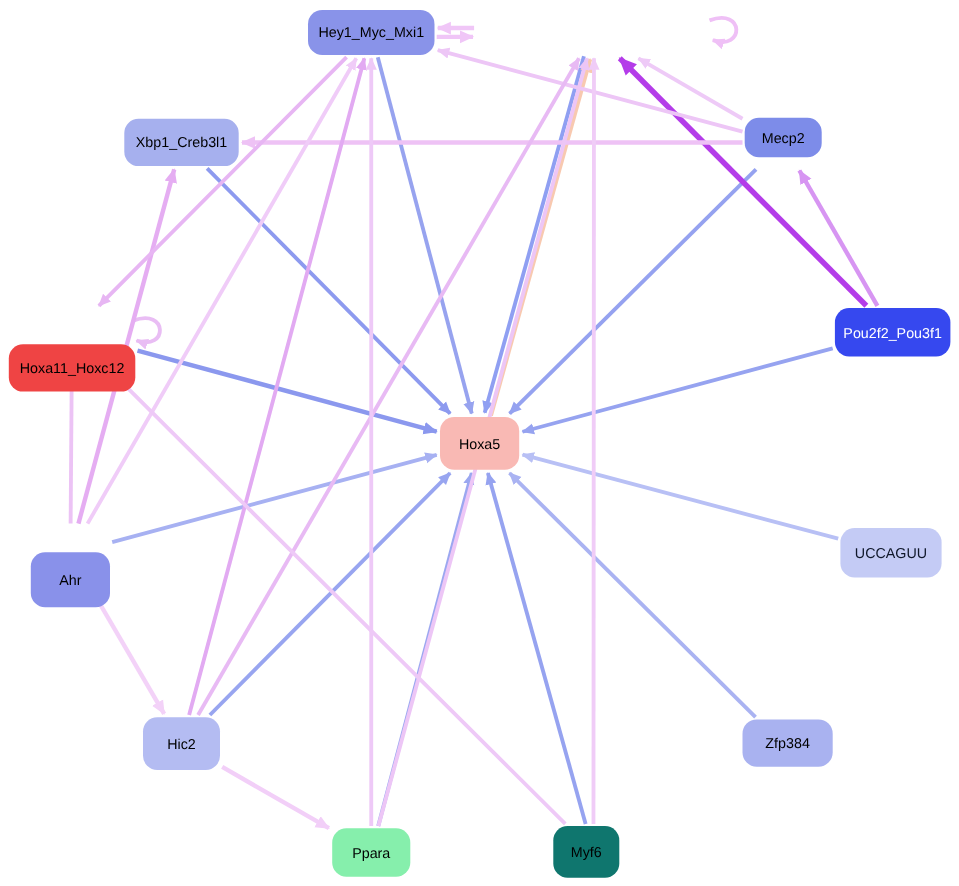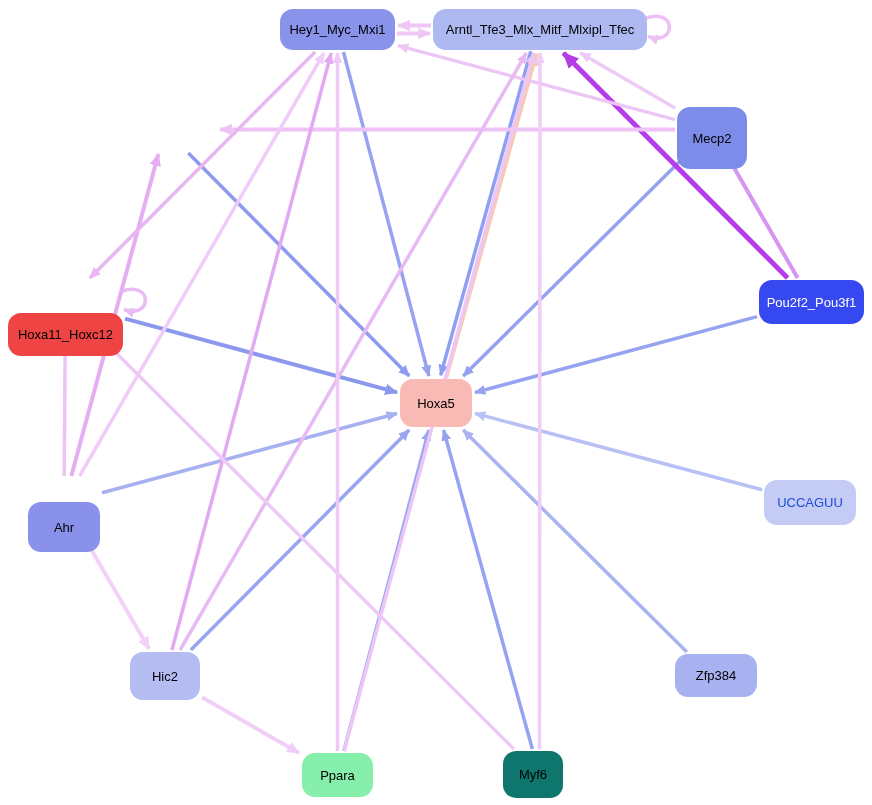--- a/index.html
+++ b/index.html
@@ -149,34 +149,34 @@
       <line x1="180.0812064965197" y1="650" x2="526.368909512761" y2="53" stroke="#e8baf4" stroke-width="3.5" stroke-linecap="butt" marker-end="url(#m26)"></line>
       <line x1="337.5" y1="751" x2="337.5" y2="53" stroke="#eec9f7" stroke-width="3.5" stroke-linecap="butt" marker-end="url(#m27)"></line>
       <line x1="344.01911468812875" y1="751" x2="533.6167002012072" y2="53" stroke="#edc6f6" stroke-width="3.5" stroke-linecap="butt" marker-end="url(#m18)"></line>
       <line x1="539.5171140939598" y1="749" x2="539.9842281879195" y2="53" stroke="#f0ccf7" stroke-width="3.5" stroke-linecap="butt" marker-end="url(#m28)"></line>
       <line x1="513.8919491525423" y1="749" x2="90.10381355932203" y2="327" stroke="#eec9f7" stroke-width="3.5" stroke-linecap="butt" marker-end="url(#m27)"></line>
       <line x1="315.0824175824176" y1="52" x2="89.91025641025641" y2="278" stroke="#e7b6f3" stroke-width="3.5" stroke-linecap="butt" marker-end="url(#m29)"></line>
     </svg>
 
   <div class="node" style="left: 280px; top: 9px; width: 115px; height: 41px; background-color: rgb(137, 147, 233); color: rgb(0, 0, 0);">Hey1_Myc_Mxi1</div>
 
-  <div class="node" style="left: 433px; top: 9px; width: 214px; height: 41px; background-color: rgb(174, 184, 241); color: rgb(0, 0, 0);">Arntl_Tfe3_Mlx_Mitf_Mlxipl_Tfec</div>
 
+  <div class="node" style="left: 113px; top: 108px; width: 104px; height: 43px; background-color: rgb(166, 176, 238); color: rgb(0, 0, 0);">Xbp1_Creb3l1</div>
 
-  <div class="node" style="left: 677px; top: 107px; width: 70px; height: 62px; background-color: rgb(125, 140, 233); color: rgb(0, 0, 0);">Mecp2</div>
+  <div class="node" style="left: 677px; top: 107px; width: 70px; height: 36px; background-color: rgb(125, 140, 233); color: rgb(0, 0, 0);">Mecp2</div>
 
   <div class="node" style="left: 8px; top: 281px; width: 115px; height: 43px; background-color: #ef4444; color: rgb(0, 0, 0); margin-top: 32px;">Hoxa11_Hoxc12</div>
 
   <div class="node" style="left: 759px; top: 280px; width: 105px; height: 44px; background-color: rgb(54, 72, 239); color: rgb(255, 255, 255);">Pou2f2_Pou3f1</div>
 
   <div class="node" style="left: 400px; top: 379px; width: 72px; height: 48px; background-color: rgb(249, 185, 180); color: rgb(0, 0, 0);">Hoxa5</div>
 
   <div class="node" style="left: 28px; top: 478px; width: 72px; height: 50px; background-color: rgb(137, 145, 234); color: rgb(0, 0, 0); margin-top: 24px;">Ahr</div>
 
-  <div class="node" style="left: 764px; top: 480px; width: 92px; height: 45px; background-color: rgb(196, 203, 245); color: #1d4ed8;">UCCAGUU</div>
+  <div class="node" style="left: 764px; top: 480px; width: 92px; height: 45px; background-color: rgb(196, 203, 245); color: #0f172a;">UCCAGUU</div>
 
   <div class="node" style="left: 130px; top: 652px; width: 70px; height: 48px; background-color: rgb(180, 188, 242); color: rgb(0, 0, 0);">Hic2</div>
 
   <div class="node" style="left: 675px; top: 654px; width: 82px; height: 43px; background-color: rgb(169, 178, 240); color: rgb(0, 0, 0);">Zfp384</div>
 
   <div class="node" style="left: 302px; top: 753px; width: 71px; height: 44px; background-color: #86efac; color: rgb(0, 0, 0);">Ppara</div>
 
   <div class="node" style="left: 503px; top: 751px; width: 60px; height: 47px; background-color: #0f766e; color: rgb(0, 0, 0);">Myf6</div>
 </div>
 

